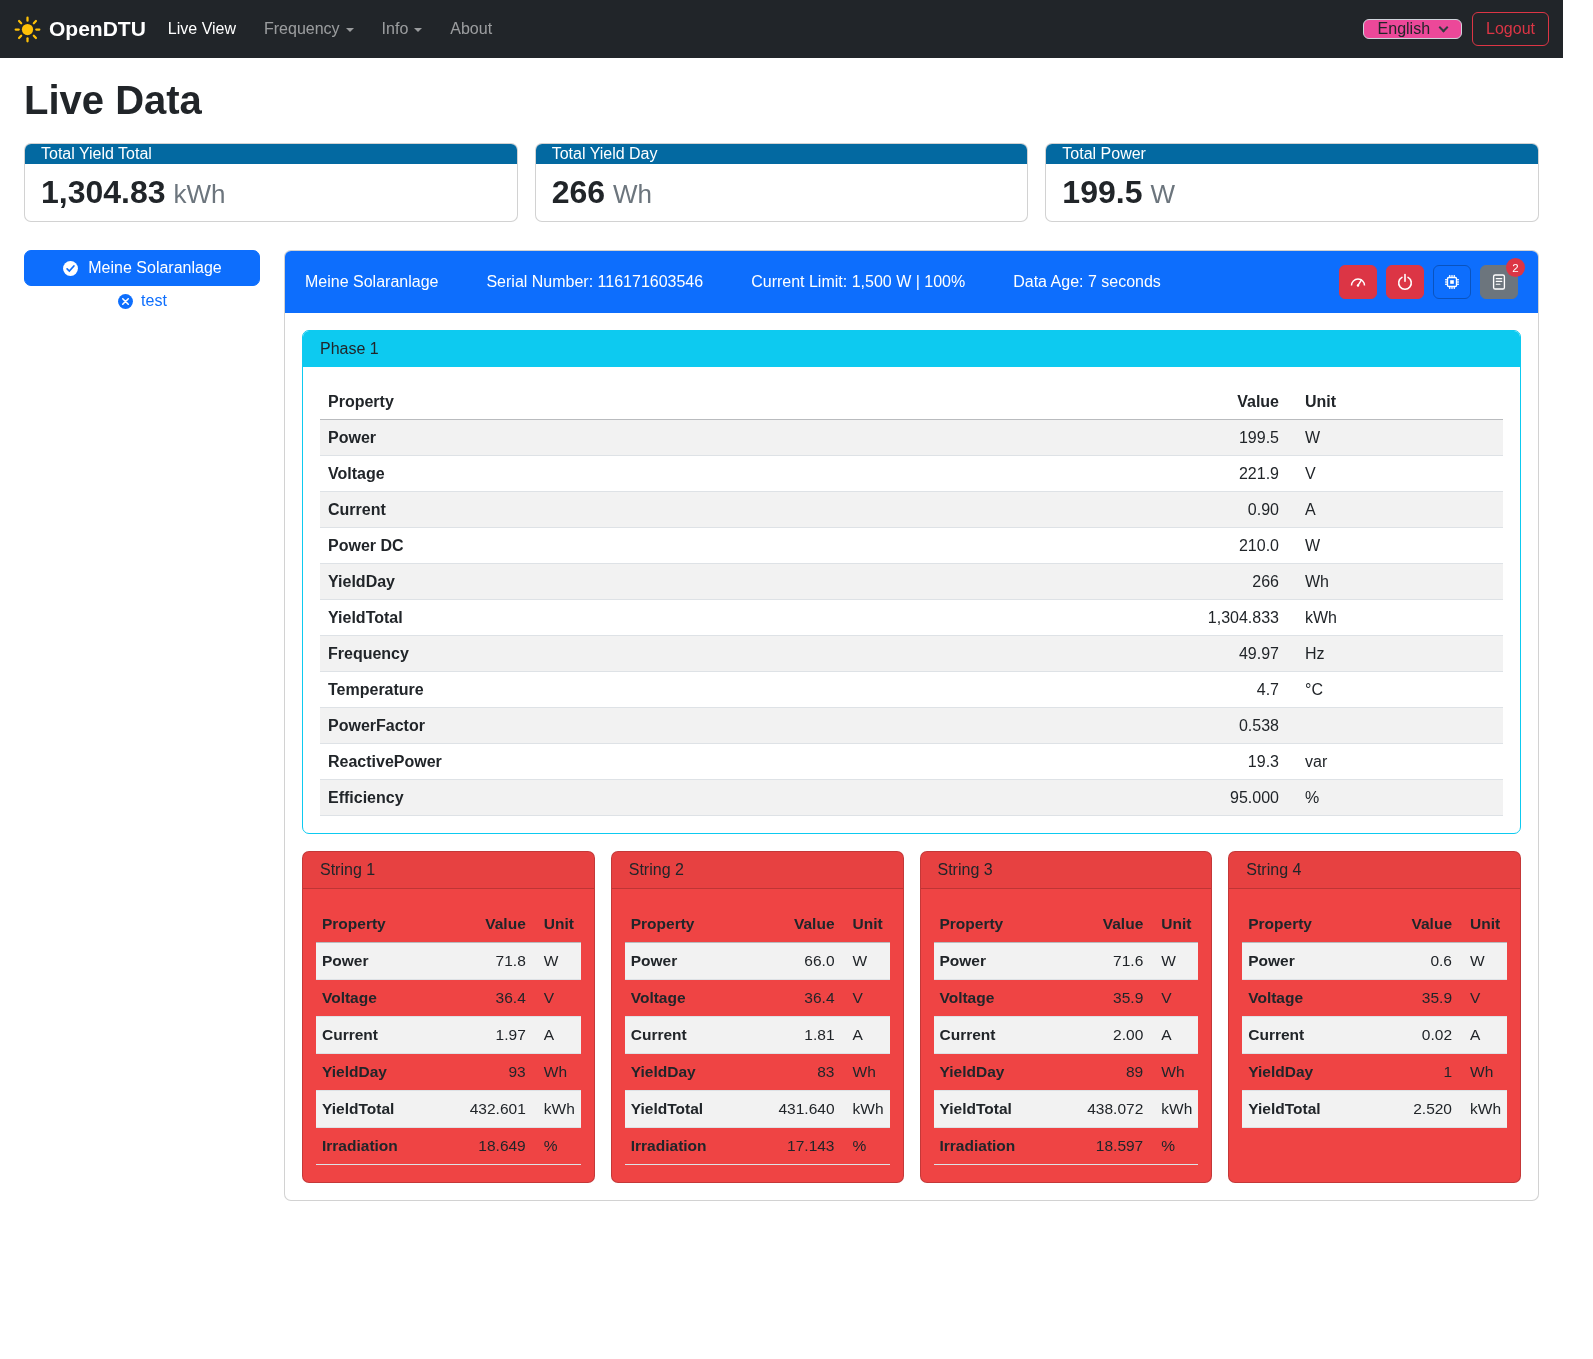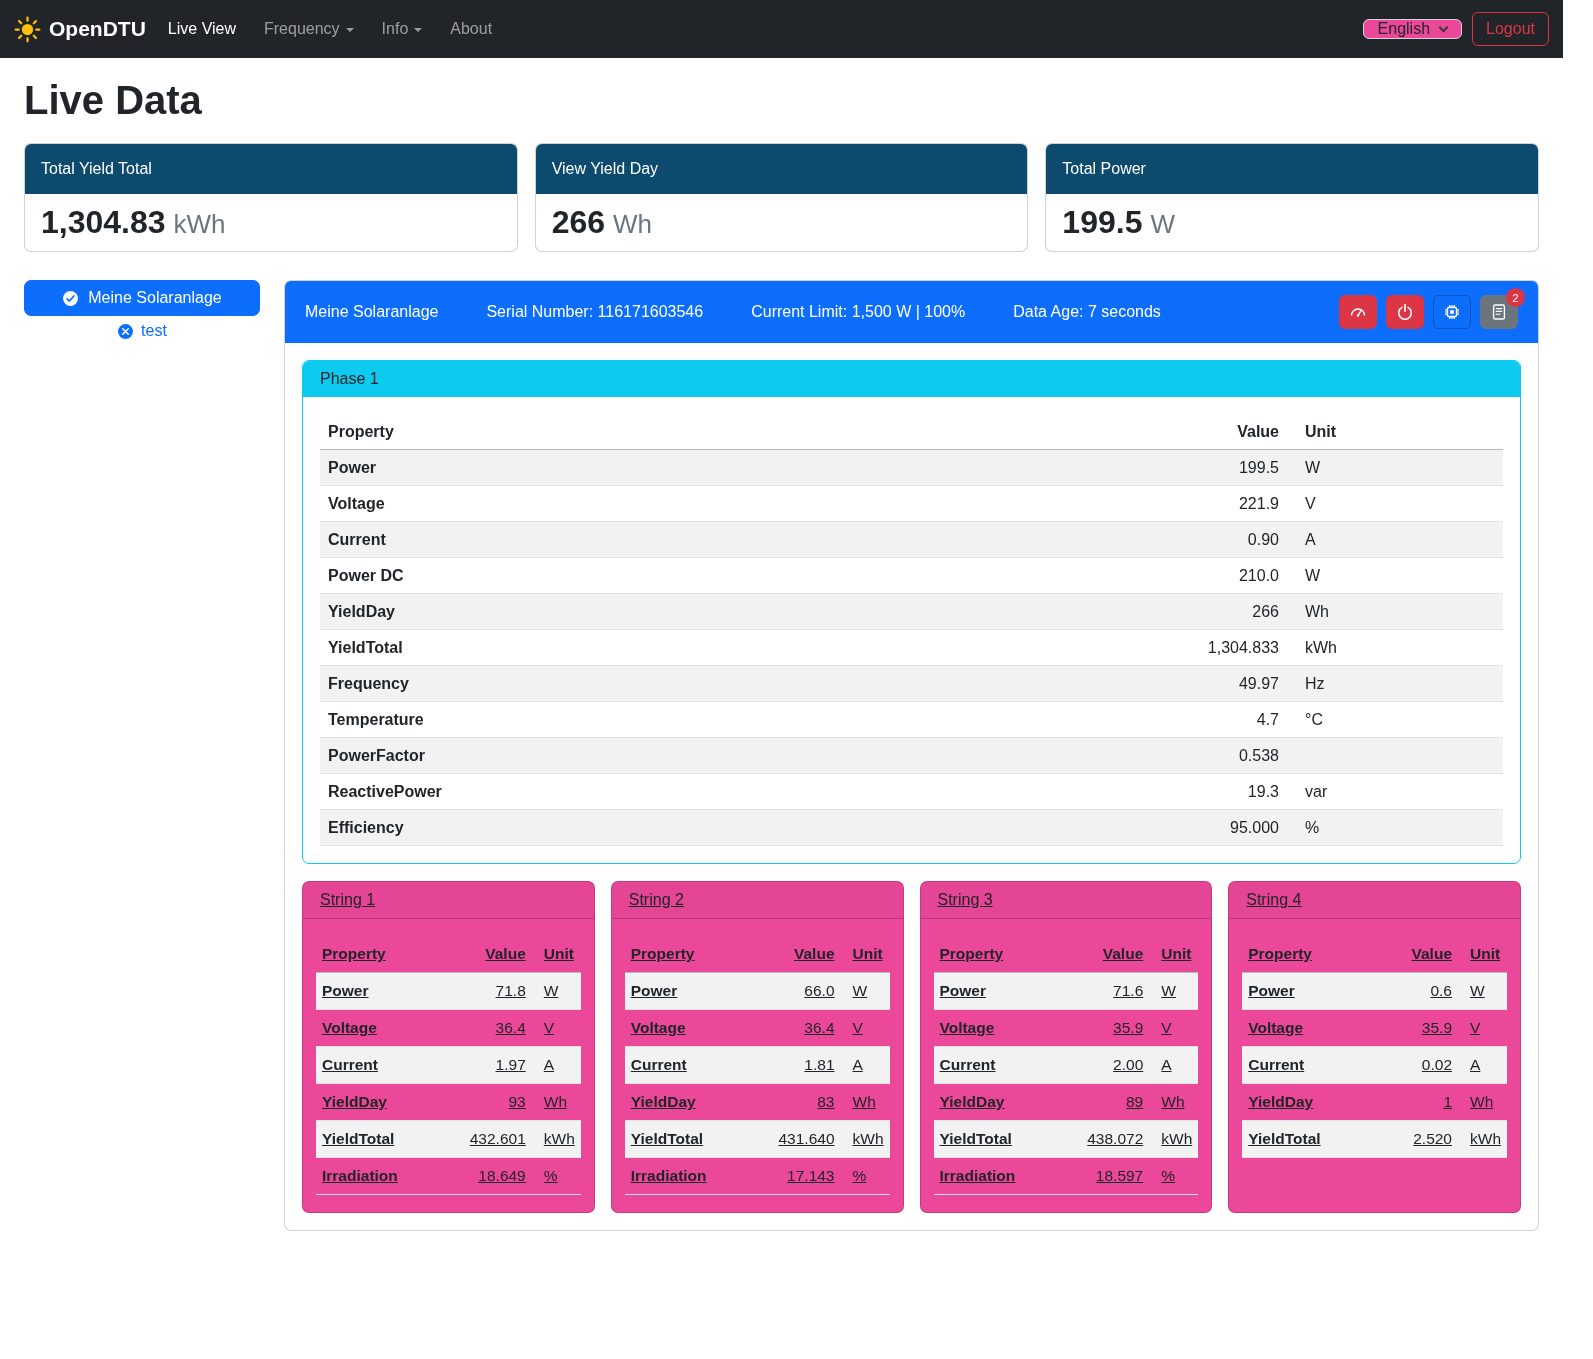--- a/index.html
+++ b/index.html
@@ -50,21 +50,21 @@
 
   
   .content { padding: 14px 24px 26px; }
   h1.page-title { font-size: 40px; font-weight: 600; margin: 6px 0 20px; }
 
   .summary-row { display: flex; gap: 17px; }
   .summary-card {
     flex: 1; border: 1px solid rgba(0,0,0,.175); border-radius: 7px;
     overflow: hidden; background: #fff;
   }
-  .summary-card .card-header { background: #0c4a6e; color: #fff; padding: 16px 16px; }
+  .summary-card .card-header { background: #0369a1; color: #fff; padding: 1px 16px; }
   .summary-card .card-body { padding: 10px 16px; text-align: left; }
   .summary-value { font-size: 32px; font-weight: 600; color: #212529; }
   .summary-unit { font-size: 26px; color: #6c757d; margin-left: 8px; font-weight: 400; }
 
   .layout { display: flex; gap: 24px; margin-top: 28px; align-items: flex-start; }
 
   
   .sidebar { flex: 0 0 236px; width: 236px; }
   .inverter-btn {
     width: 100%; background: #0d6efd; border: 1px solid #0d6efd; color: #fff;
@@ -112,21 +112,21 @@
   td.prop, th.prop { font-weight: 700; }
   th.val, td.val { text-align: right; }
 
   .phase-table th.val, .phase-table td.val { width: 130px; }
   .phase-table th.unit, .phase-table td.unit { width: 216px; padding-left: 18px; }
 
   
   .strings-row { display: flex; gap: 16px; margin-top: 17px; align-items: stretch; }
   .string-card {
     flex: 1; border: 1px solid rgba(0,0,0,.175); border-radius: 7px;
-    background: #ec4899; overflow: hidden; text-decoration: underline;
+    background: #ef4444; overflow: hidden;
   }
   .string-header {
     background: rgba(0,0,0,.03); padding: 9px 17px;
     border-bottom: 1px solid rgba(0,0,0,.175);
   }
   .string-body { padding: 17px 13px; }
   .string-table { font-size: 15.5px; }
   .string-table th, .string-table td { padding: 9px 6px; }
   .string-table th.val, .string-table td.val { width: 72px; }
   .string-table th.unit, .string-table td.unit { width: 48px; padding-left: 12px; }
@@ -182,21 +182,21 @@
     <h1 class="page-title">Live Data</h1>
 
     <div class="summary-row">
       <div class="summary-card">
         <div class="card-header">Total Yield Total</div>
         <div class="card-body">
           <span class="summary-value">1,304.83</span><span class="summary-unit">kWh</span>
         </div>
       </div>
       <div class="summary-card">
-        <div class="card-header">View Yield Day</div>
+        <div class="card-header">Total Yield Day</div>
         <div class="card-body">
           <span class="summary-value">266</span><span class="summary-unit">Wh</span>
         </div>
       </div>
       <div class="summary-card">
         <div class="card-header">Total Power</div>
         <div class="card-body">
           <span class="summary-value">199.5</span><span class="summary-unit">W</span>
         </div>
       </div>

